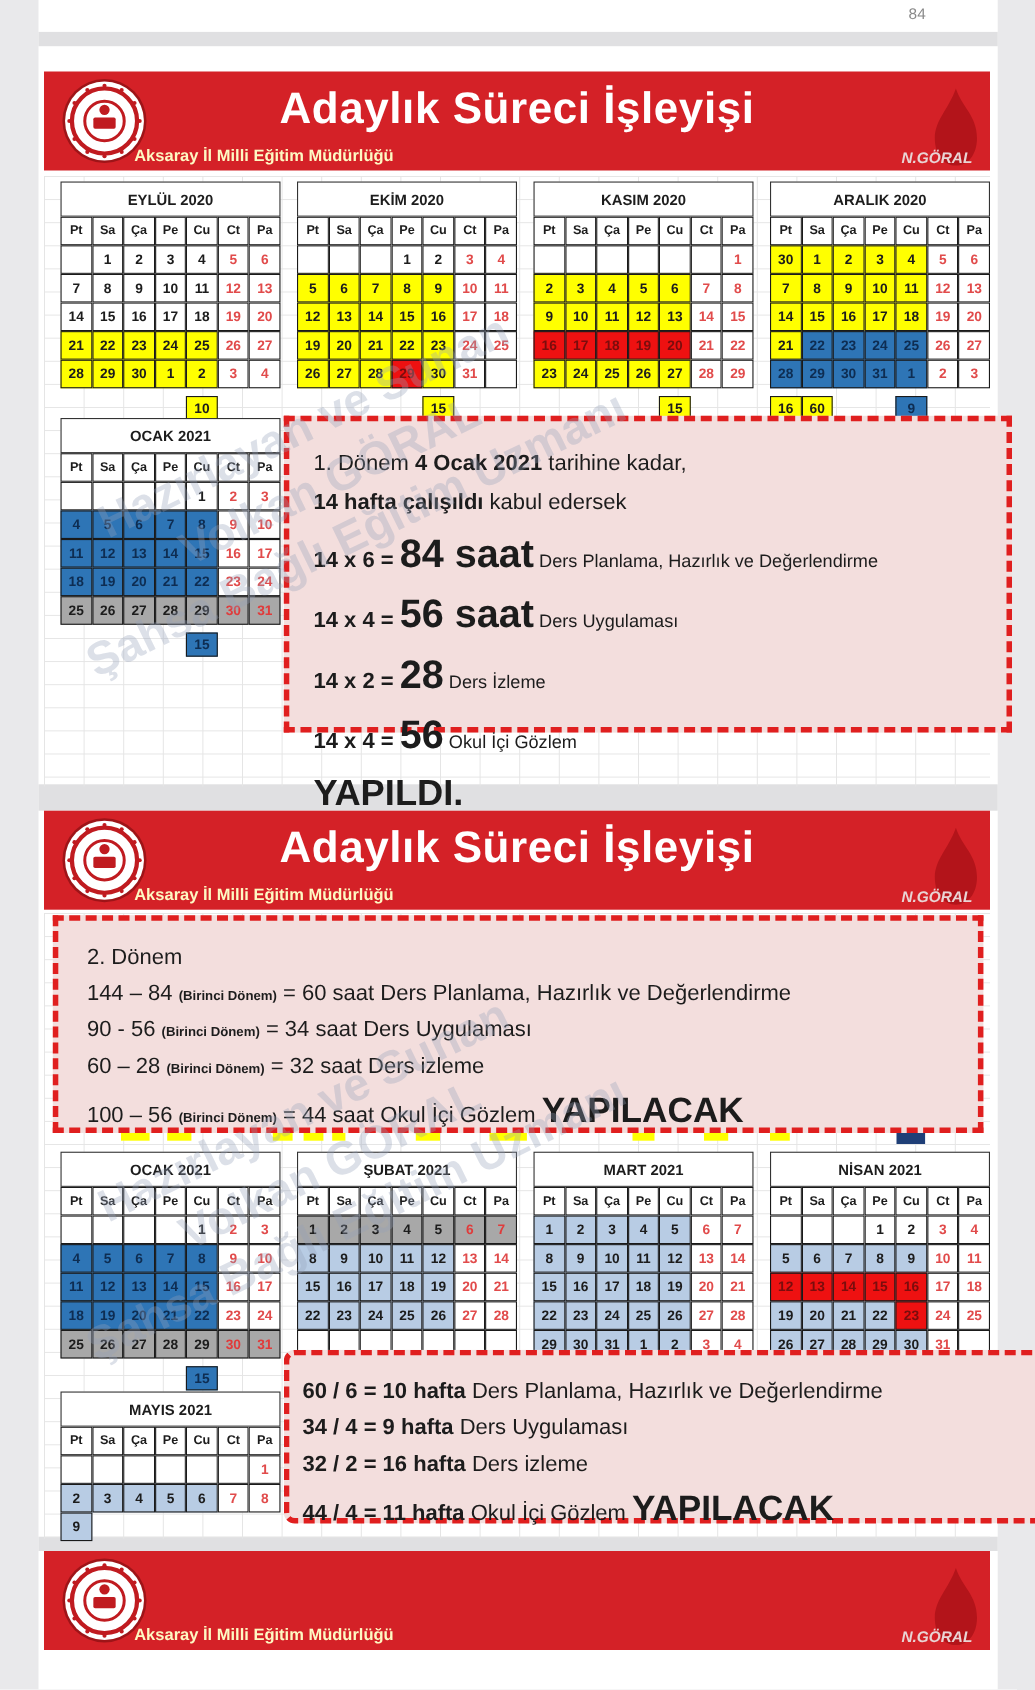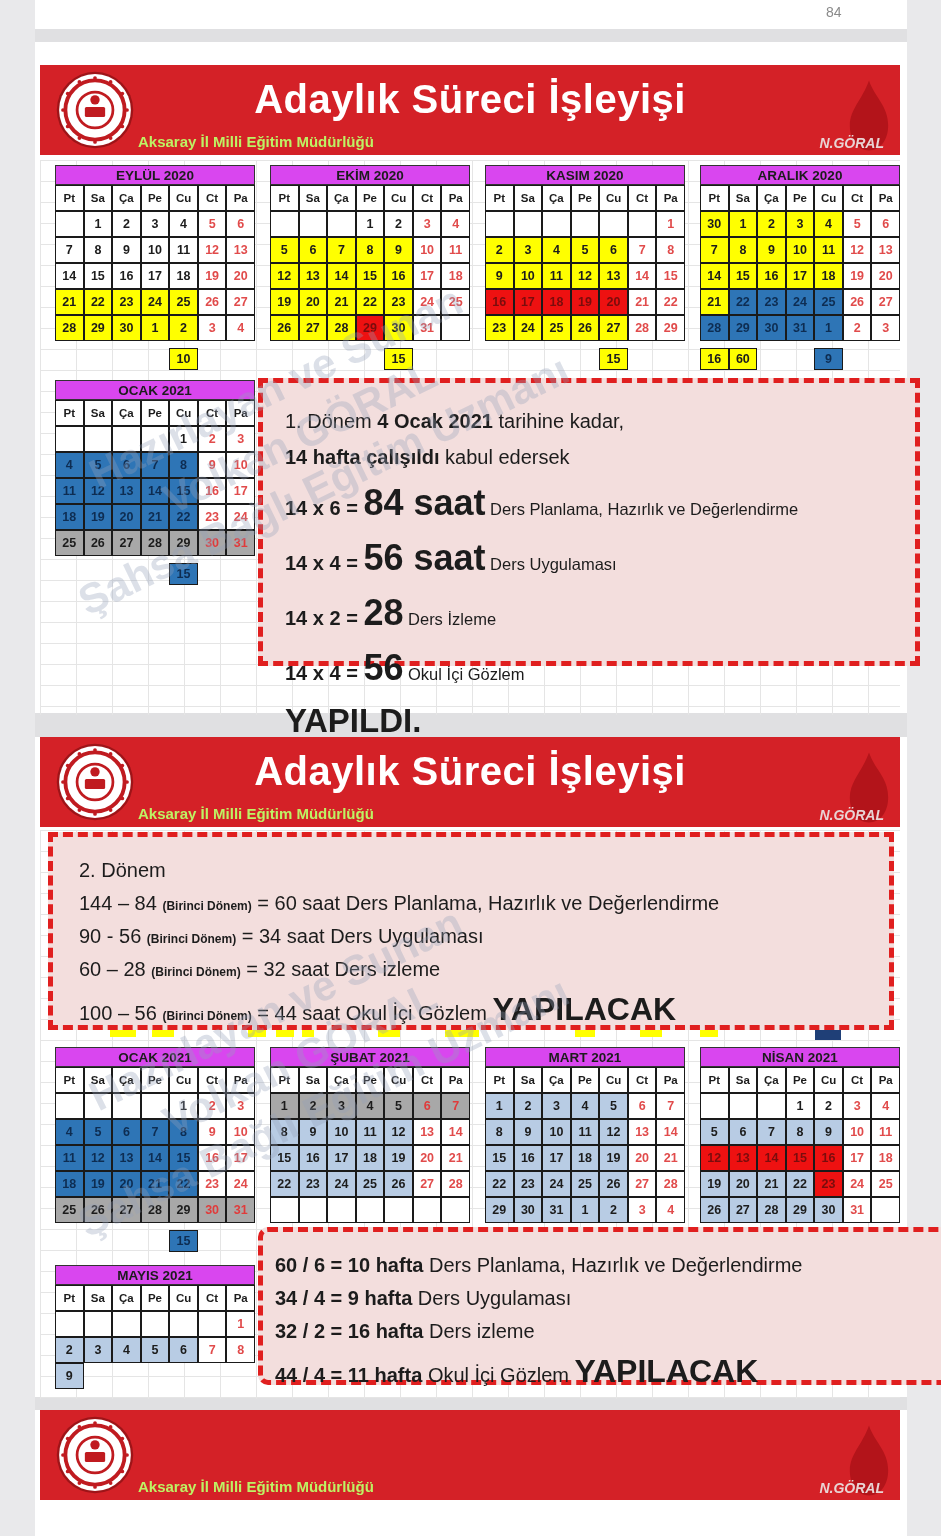--- a/index.html
+++ b/index.html
@@ -20,28 +20,28 @@
   .grid{position:absolute;left:0;width:860px;z-index:0;
     background-image:linear-gradient(to right,#e5e5e5 1px,transparent 1px),
                      linear-gradient(to bottom,#e5e5e5 1px,transparent 1px);
     background-size:36px 21px;}
   .s1 .grid{top:95px;height:555px;}
   .s2 .grid{top:93px;height:569px;}
 
   .band{position:absolute;left:0;top:0;width:860px;height:90px;background:#d42127;z-index:5;}
   .band .title{position:absolute;left:0;right:0;top:12px;text-align:center;color:#ffffff;
     font-size:40px;font-weight:800;letter-spacing:0.5px;}
-  .band .subtitle{position:absolute;left:98px;bottom:5px;color:#bef264;font-size:15px;font-weight:700;text-align:center;}
+  .band .subtitle{position:absolute;left:82px;bottom:5px;color:#fef9c3;font-size:15px;font-weight:700;text-align:center;}
   .band .author{position:absolute;right:16px;bottom:4px;color:#e9d4d4;font-size:14px;
     font-style:italic;font-weight:700;z-index:2;}
   .logo{position:absolute;left:16px;top:6px;width:78px;height:78px;z-index:2;}
   .flame{position:absolute;right:8px;bottom:2px;width:46px;height:74px;z-index:1;}
 
   .cal{position:absolute;width:200px;z-index:10;}
-  .ct{height:20px;background:#d946ef;border:1.8px solid #333;box-sizing:border-box;
+  .ct{height:32px;background:#ffffff;border:1.8px solid #333;box-sizing:border-box;
       display:flex;align-items:center;justify-content:center;font-size:13.5px;font-weight:700;}
   .crow{display:grid;grid-template-columns:repeat(7,1fr);height:26px;}
   .crow.foot{height:22px;margin-top:7px;}
   .cc{border:1.4px solid #1a1a1a;box-sizing:border-box;display:flex;align-items:center;
       justify-content:center;font-size:12.5px;font-weight:700;background:#fff;color:#1c1c1c;}
   .cc.dn{font-size:11.5px;}
   .cc.we{color:#e14b4b;}
   .cc.y{background:#ffff00;}
   .cc.r{background:#ee1111;color:#7a0d0d;}
   .cc.b{background:#2e75b6;color:#0e2d52;}

